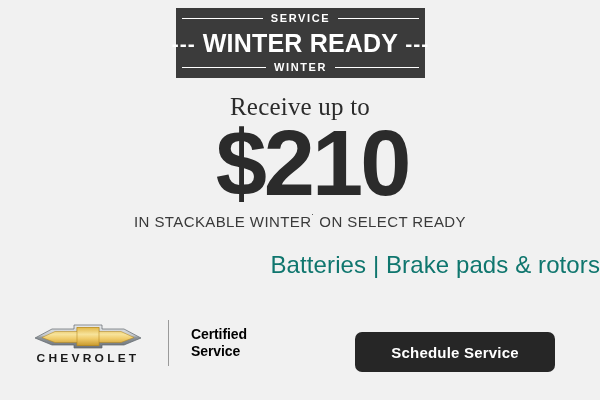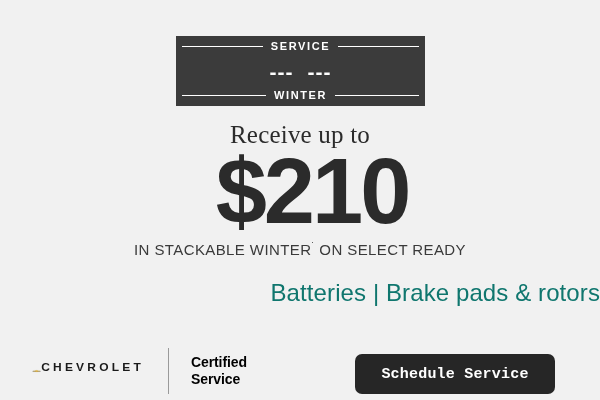--- a/index.html
+++ b/index.html
@@ -12,21 +12,20 @@
     background: #f1f1f1;
     font-family: "Liberation Sans", sans-serif;
     overflow: hidden;
     position: relative;
   }
   .ad {
     width: 600px;
     height: 344px;
     position: relative;
     box-sizing: border-box;
-    margin-top: 28px;
   }
 
   
   .badge {
     position: absolute;
     left: 176px;
     top: 8px;
     width: 249px;
     height: 70px;
     background: #3b3b3b;
@@ -152,21 +151,22 @@
   }
   .brand-lockup {
     position: absolute;
     left: 32px;
     top: 2px;
     display: flex;
     align-items: center;
   }
   .chev-block {
     display: flex;
-    flex-direction: row;
+    flex-direction: column;
+    align-items: center;
     width: 112px;
   }
   .bowtie-wrap {
     width: 112px;
     height: 26px;
     display: block;
   }
   .chev-word {
     margin-top: 3px;
     font-size: 12px;
@@ -185,28 +185,28 @@
   .certified {
     font-size: 14px;
     font-weight: bold;
     color: #000000;
     line-height: 1.22;
     letter-spacing: -0.1px;
   }
   .cta {
     position: absolute;
     right: 45px;
-    top: 8px;
+    top: 14px;
     width: 200px;
     height: 40px;
     background: #262626;
     border: none;
     border-radius: 7px;
     color: #ffffff;
-    font-family: Liberation Mono, monospace;
+    font-family: Liberation Sans, sans-serif;
     font-size: 15px;
     font-weight: bold;
     letter-spacing: 0.2px;
     cursor: pointer;
     padding: 7px;
   }
 </style>
 </head>
 <body>
 
@@ -214,20 +214,21 @@
 
   <div class="badge">
     <div class="badge-row">
       <span class="rule left"></span>
       <span class="badge-small">SERVICE</span>
       <span class="rule right"></span>
     </div>
 
     <div class="badge-main-row">
       <span class="dashes left">---</span>
+      <span class="badge-title">WINTER READY</span>
       <span class="dashes right">---</span>
     </div>
 
     <div class="badge-row">
       <span class="rule left"></span>
       <span class="badge-small">WINTER</span>
       <span class="rule right"></span>
     </div>
   </div>
 

